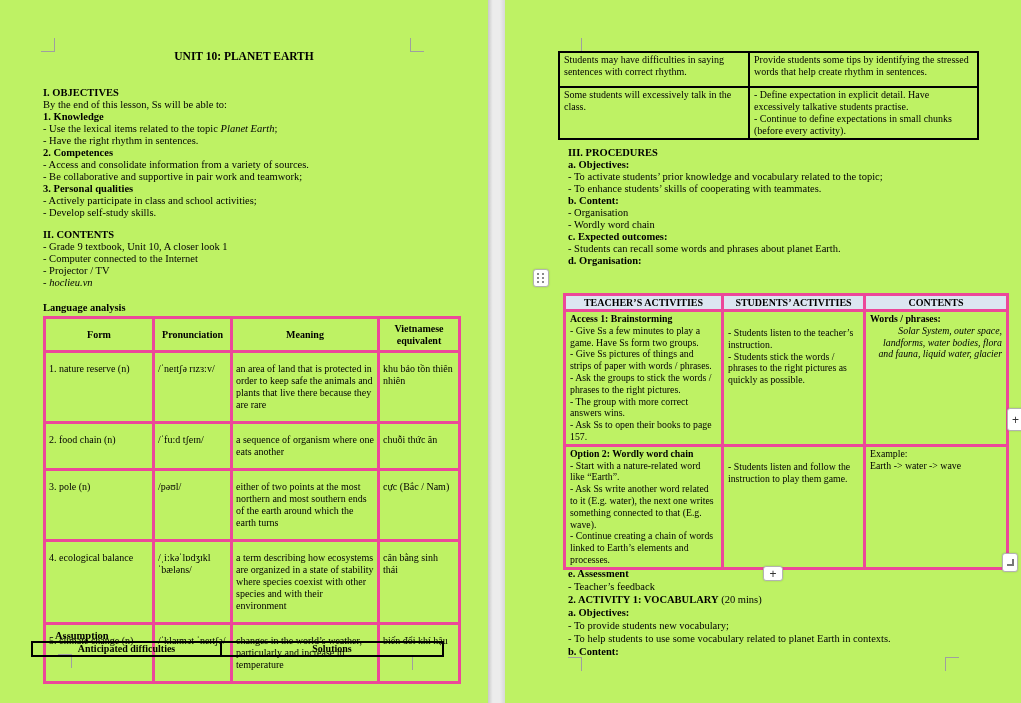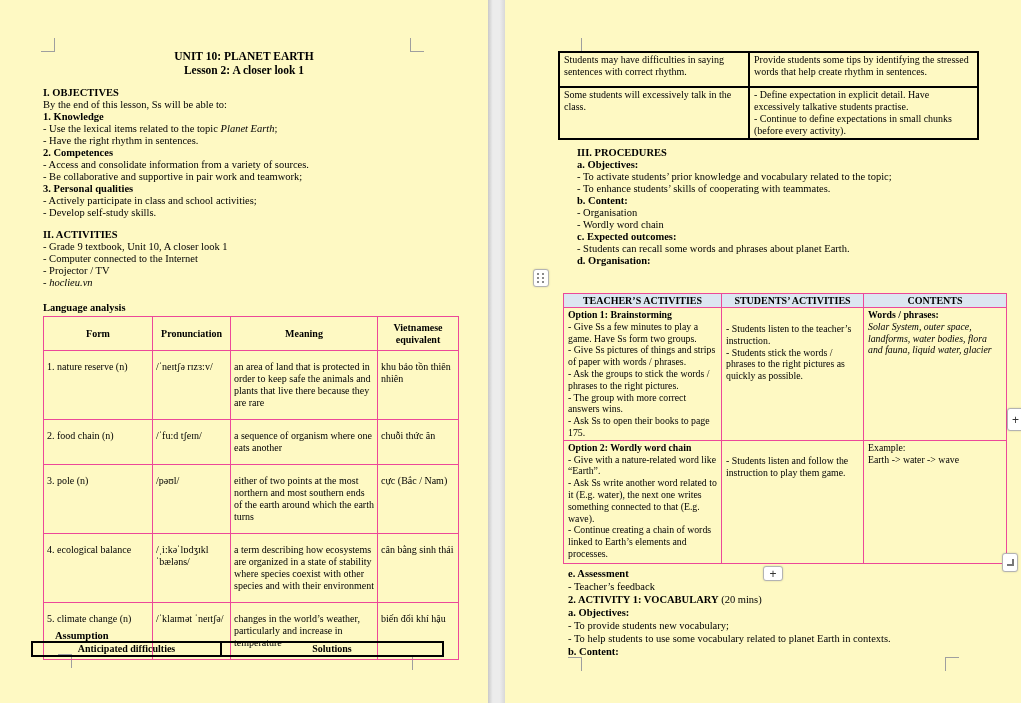--- a/index.html
+++ b/index.html
@@ -8,36 +8,36 @@
     position: relative;
     background: #e2e2e2;
     overflow: hidden;
     font-family: "Liberation Serif", serif;
     color: #000;
   }
   .gap {
     position: absolute; top:0; left:488px; width:17px; height:703px;
     background: linear-gradient(to right,#c9c9c9,#ececec 28%,#ececec 70%,#d8d8d8);
   }
-  .page { position: absolute; top:0; height:703px; background:#fef9c3; }
+  .page { position: absolute; top:0; height:703px; background:#bef264; }
   #page-left  { left:0;   width:488px; }
   #page-right { left:505px; width:568px; overflow:hidden; }
 
   .abs { position:absolute; }
   .line { font-size:10.5px; line-height:12px; white-space:nowrap; }
   .lh13 .line { line-height:13px; }
   .b { font-weight:bold; }
-  .i { font-style:italic; }
+  .i { font-style:italic;text-align:right; }
 
   .title-block { text-align:center; }
   .title-block .line { font-size:11.5px; line-height:13.5px; }
 
   table.doc-table { border-collapse:collapse; table-layout:fixed; }
   .doc-table td, .doc-table th {
-    border:1px solid #ec4899; vertical-align:top; text-align:left;
+    border:3px solid #ec4899; vertical-align:top; text-align:left;
     font-size:10px; line-height:12px; padding:2px 4px; overflow:hidden;
   }
   .lang-table th { text-align:center; vertical-align:middle; font-weight:bold; }
   .lang-table td { padding:10px 3px; }
   .cell-pron { text-align:center; font-size:9.5px; }
   .cell-vi { text-align:center; }
 
   .assumption-table td {
     border:2px solid #000; font-weight:bold; text-align:center;
     vertical-align:middle; padding:0 14px; height:13px; font-size:10px;
@@ -79,39 +79,38 @@
 <div class="gap"></div>
 
 <div class="page" id="page-left">
   <div class="cm tl abs" style="left:41px;top:38px"></div>
   <div class="cm tr abs" style="left:410px;top:38px"></div>
   <div class="cm bl abs" style="left:58px;top:654px"></div>
   <div class="cm br abs" style="left:412px;top:656px"></div>
 
   <div class="abs title-block" style="top:50px;left:43px;width:402px">
     <div class="line b">UNIT 10: PLANET EARTH</div>
-    <div class="line b">Lesson 2: A closer look 1</div>
   </div>
 
   <div class="abs" style="top:87px;left:43px;width:420px">
     <div class="line b">I. OBJECTIVES</div>
     <div class="line">By the end of this lesson, Ss will be able to:</div>
     <div class="line b">1. Knowledge</div>
     <div class="line"><span>- Use the lexical items related to the topic </span><span class="i">Planet Earth</span><span>;</span></div>
     <div class="line">- Have the right rhythm in sentences.</div>
     <div class="line b">2. Competences</div>
     <div class="line">- Access and consolidate information from a variety of sources.</div>
     <div class="line">- Be collaborative and supportive in pair work and teamwork;</div>
     <div class="line b">3. Personal qualities</div>
     <div class="line">- Actively participate in class and school activities;</div>
     <div class="line">- Develop self-study skills.</div>
   </div>
 
   <div class="abs" style="top:229px;left:43px;width:420px">
-    <div class="line b">II. ACTIVITIES</div>
+    <div class="line b">II. CONTENTS</div>
     <div class="line">- Grade 9 textbook, Unit 10, A closer look 1</div>
     <div class="line">- Computer connected to the Internet</div>
     <div class="line">- Projector / TV</div>
     <div class="line"><span>- </span><span class="i">hoclieu.vn</span></div>
   </div>
 
   <div class="abs line b" style="top:302px;left:43px">Language analysis</div>
 
   <table class="doc-table lang-table abs" style="top:316px;left:43px;width:415px">
     <colgroup>
@@ -195,21 +194,21 @@
     <tr style="height:46px">
       <td>Some students will excessively talk in the class.</td>
       <td>
         <div>- Define expectation in explicit detail. Have excessively talkative students practise.</div>
         <div>- Continue to define expectations in small chunks (before every activity).</div>
       </td>
     </tr>
   </tbody>
     </table>
 
-  <div class="abs" style="top:147px;left:72px;width:445px">
+  <div class="abs" style="top:147px;left:63px;width:445px">
     <div class="line b">III. PROCEDURES</div>
     <div class="line b">a. Objectives:</div>
     <div class="line">- To activate students’ prior knowledge and vocabulary related to the topic;</div>
     <div class="line">- To enhance students’ skills of cooperating with teammates.</div>
     <div class="line b">b. Content:</div>
     <div class="line">- Organisation</div>
     <div class="line">- Wordly word chain</div>
     <div class="line b">c. Expected outcomes:</div>
     <div class="line">- Students can recall some words and phrases about planet Earth.</div>
     <div class="line b">d. Organisation:</div>
@@ -222,40 +221,40 @@
         <col style="width:143px">
       </colgroup>
     <tbody>
         <tr style="height:14px">
       <th>TEACHER’S ACTIVITIES</th>
       <th>STUDENTS’ ACTIVITIES</th>
       <th>CONTENTS</th>
     </tr>
     <tr style="height:130px">
       <td>
-        <div class="b">Option 1: Brainstorming</div>
+        <div class="b">Access 1: Brainstorming</div>
         <div>- Give Ss a few minutes to play a game. Have Ss form two groups.</div>
         <div>- Give Ss pictures of things and strips of paper with words / phrases.</div>
         <div>- Ask the groups to stick the words / phrases to the right pictures.</div>
         <div>- The group with more correct answers wins.</div>
-        <div>- Ask Ss to open their books to page 175.</div>
+        <div>- Ask Ss to open their books to page 157.</div>
       </td>
       <td class="pad-top-1">
         <div>- Students listen to the teacher’s instruction.</div>
         <div>- Students stick the words / phrases to the right pictures as quickly as possible.</div>
       </td>
       <td>
         <div class="b">Words / phrases:</div>
         <div class="i">Solar System, outer space, landforms, water bodies, flora and fauna, liquid water, glacier</div>
       </td>
     </tr>
     <tr style="height:123px">
       <td>
         <div class="b">Option 2: Wordly word chain</div>
-        <div>- Give with a nature-related word like “Earth”.</div>
+        <div>- Start with a nature-related word like “Earth”.</div>
         <div>- Ask Ss write another word related to it (E.g. water), the next one writes something connected to that (E.g. wave).</div>
         <div>- Continue creating a chain of words linked to Earth’s elements and processes.</div>
       </td>
       <td class="pad-top-2">
         <div>- Students listen and follow the instruction to play them game.</div>
       </td>
       <td>
         <div>Example:</div>
         <div>Earth -&gt; water -&gt; wave</div>
       </td>

